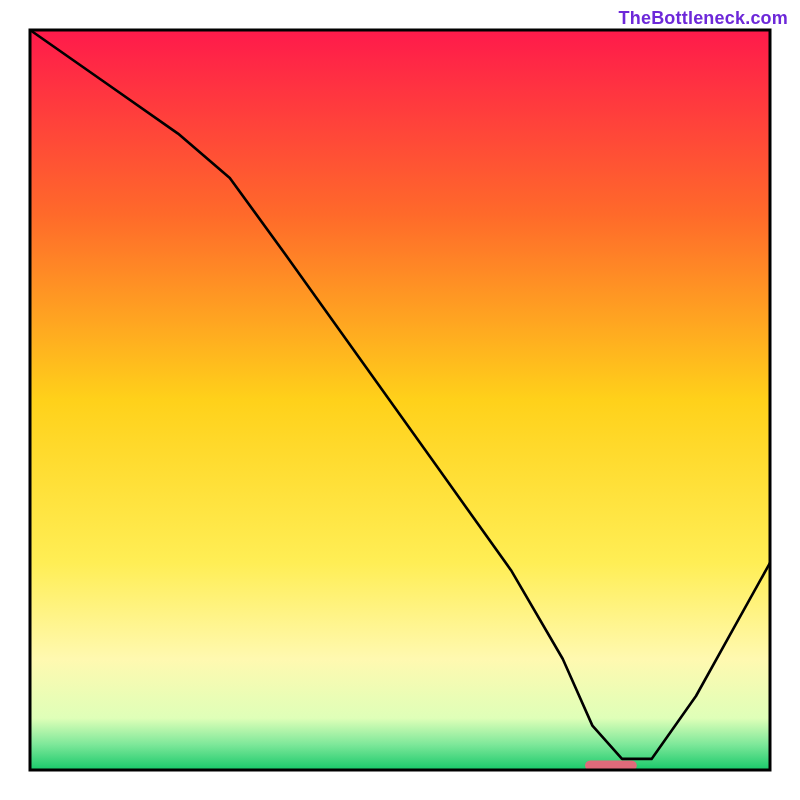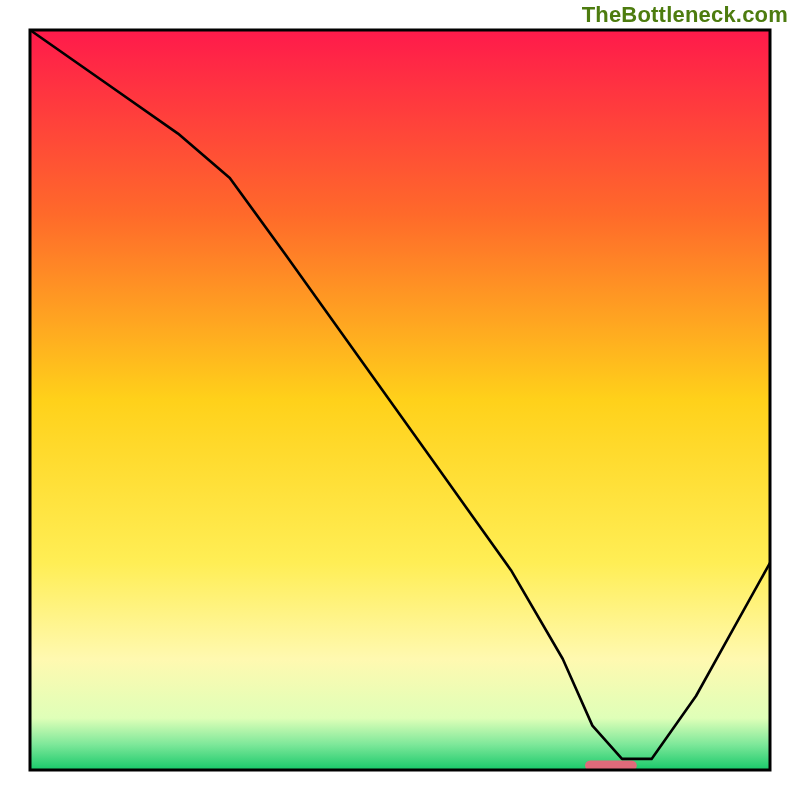--- a/index.html
+++ b/index.html
@@ -11,25 +11,25 @@
     font-family: Arial, Helvetica, sans-serif;
     overflow: hidden;
   }
   .chart-container {
     position: relative;
     width: 800px;
     height: 800px;
   }
   .watermark {
     position: absolute;
-    top: 2px;
+    top: 8px;
     right: 12px;
-    font-size: 22px;
+    font-size: 18px;
     font-weight: 600;
-    color: #4d7c0f;
+    color: #6d28d9;
     letter-spacing: 0.2px;
     z-index: 5;
   }
   svg.plot {
     position: absolute;
     top: 0;
     left: 0;
     width: 800px;
     height: 800px;
     display: block;

